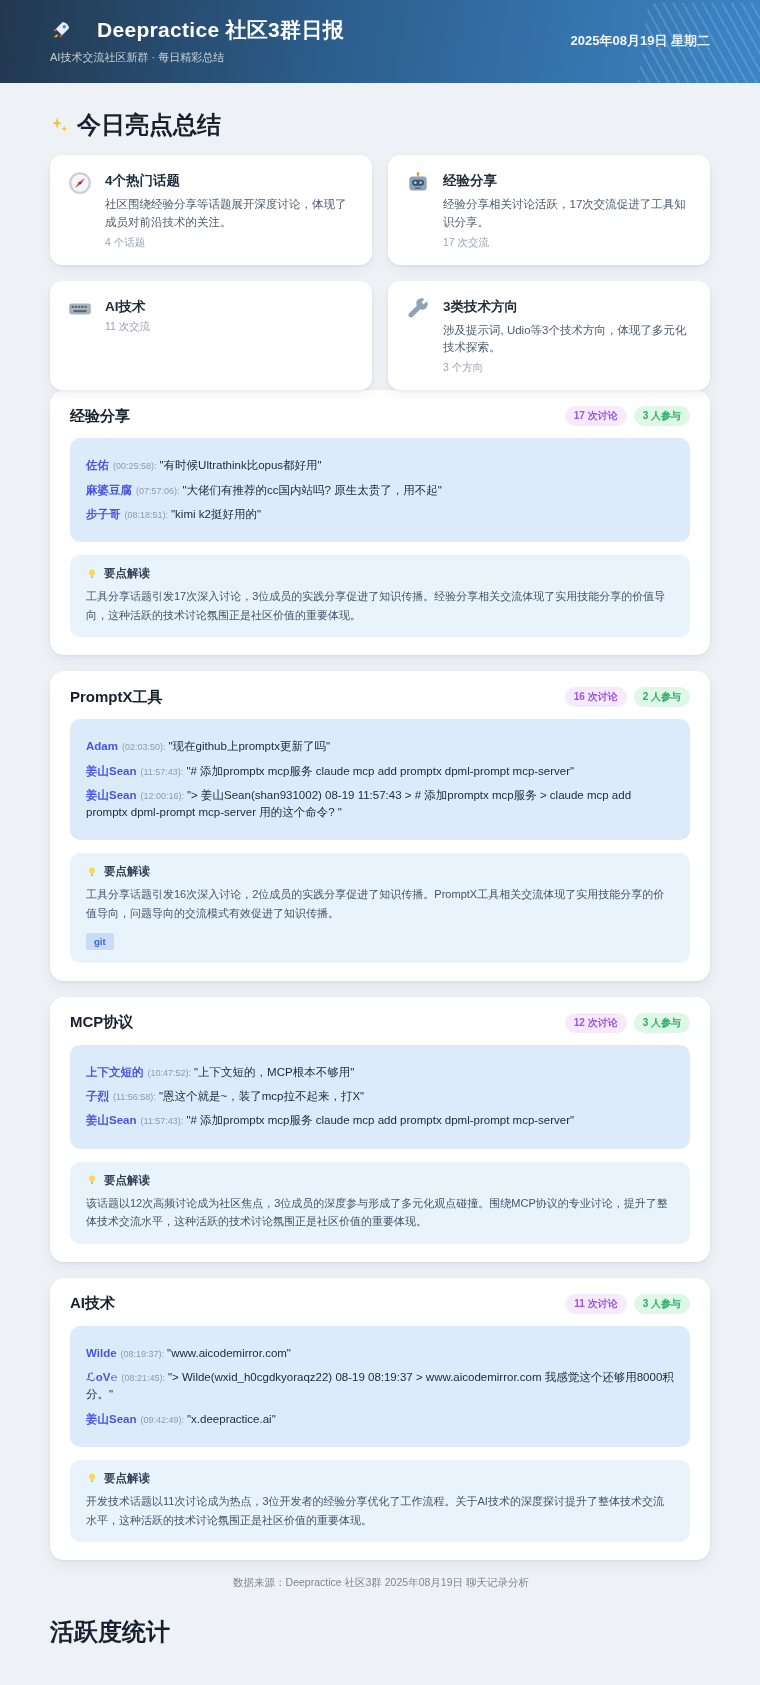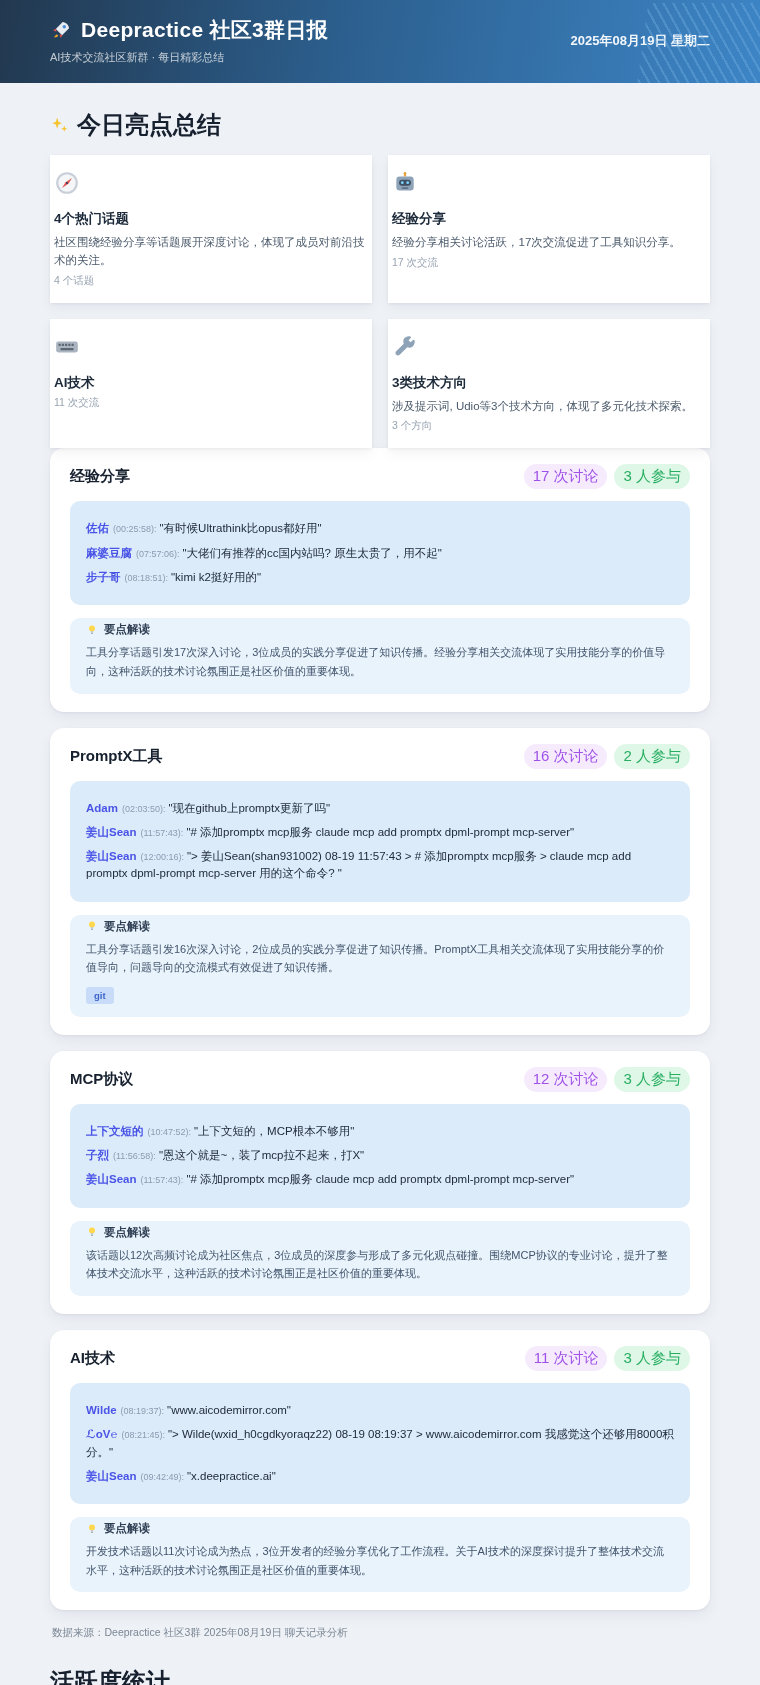--- a/index.html
+++ b/index.html
@@ -4,56 +4,56 @@
 <style>
   * { margin:0; padding:0; box-sizing:border-box; }
   body { width:760px; background:#eef1f6; font-family:"Liberation Sans","DejaVu Sans",sans-serif; color:#1c2a3a; }
   .container { width:660px; margin:0 auto; }
 
   
   .header { background:linear-gradient(100deg,#22384f 0%,#2c5f8e 45%,#3d85c6 100%); position:relative; overflow:hidden; padding:16px 0 18px; }
   .header::after { content:""; position:absolute; right:-30px; bottom:-40px; width:150px; height:120px;
     background:repeating-linear-gradient(55deg, rgba(120,180,230,.35) 0 2px, transparent 2px 8px); transform:skewX(-8deg); }
   .header-inner { display:flex; align-items:center; justify-content:space-between; }
-  .title-row { display:flex; align-items:center; gap:9px; }
+  .title-row { display:flex; align-items:center; gap:25px; }
   .page-title { font-size:21px; font-weight:bold; color:#fff; letter-spacing:.3px; }
   .subtitle { font-size:11px; color:rgba(255,255,255,.72); margin-top:6px; }
   .header-date { font-size:13px; font-weight:bold; color:#f2f7fc; }
 
   
   .section-heading { display:flex; align-items:center; gap:8px; font-size:24px; font-weight:bold; color:#16202e; margin:26px 0 14px; }
   .icon { display:inline-flex; flex:none; }
   .icon svg { display:block; }
 
   
   .highlight-grid { display:grid; grid-template-columns:1fr 1fr; gap:16px; }
-  .highlight-card { background:#fff; border-radius:0; padding:15px 4px; display:flex; gap:12px;
-    box-shadow:0 1px 3px rgba(15,23,42,.06), 0 5px 12px rgba(15,23,42,.05);flex-direction:column; }
+  .highlight-card { background:#fff; border-radius:12px; padding:15px 17px; display:flex; gap:12px;
+    box-shadow:0 1px 3px rgba(15,23,42,.06), 0 5px 12px rgba(15,23,42,.05); }
   .hc-title { font-size:13.5px; font-weight:bold; color:#1c2a3a; margin-top:2px; }
   .hc-desc { font-size:11.5px; color:#4b5a6b; line-height:1.55; margin-top:6px; }
   .hc-meta { font-size:10.5px; color:#97a3b1; margin-top:4px; }
 
   
   .topic-card { background:#fff; border-radius:14px; padding:16px 20px 18px; margin-bottom:16px;
     box-shadow:0 1px 3px rgba(15,23,42,.06), 0 6px 14px rgba(15,23,42,.05); }
   .topic-head { display:flex; align-items:center; justify-content:space-between; }
   .topic-name { font-size:15px; font-weight:bold; color:#16202e; }
   .badges { display:flex; gap:7px; }
-  .badge { font-size:15px; font-weight:normal; padding:3px 9px; border-radius:999px; white-space:nowrap; }
+  .badge { font-size:10px; font-weight:bold; padding:3px 9px; border-radius:999px; white-space:nowrap; }
   .badge-purple { background:#f5ebfd; color:#a052e8; }
   .badge-green { background:#def7e7; color:#27ae60; }
   .msg-box { background:#dcebfa; border-radius:10px; padding:12px 16px; margin-top:12px; }
   .msg { font-size:11.5px; line-height:1.5; margin:7px 0; color:#202c3c; }
   .msg-user { font-weight:bold; color:#4954e6; }
   .msg-time { font-size:9px; color:#8b9bb0; margin:0 3px 0 4px; }
-  .insight-box { background:#e9f3fc; border-radius:10px; padding:4px 16px 13px; margin-top:13px; }
+  .insight-box { background:#e9f3fc; border-radius:10px; padding:11px 16px 13px; margin-top:13px; }
   .insight-title { display:flex; align-items:center; gap:6px; font-size:11.5px; font-weight:bold; color:#2f3e53; }
   .insight-text { font-size:11px; color:#41546b; line-height:1.7; margin-top:6px; }
   .tag { display:inline-block; background:#c8dbf8; color:#3f66cc; font-size:9.5px; font-weight:bold; padding:3px 8px; border-radius:3px; margin-top:10px; }
-  .source-note { font-size:10.5px; color:#7b8794; margin:4px 0 0 2px; }
+  .source-note { font-size:10.5px; color:#7b8794; margin:4px 0 0 2px;text-align:center; }
 
   .main { padding-bottom:4px; }
 </style>
 </head>
 <body>
 
 <header class="header">
   <div class="container header-inner">
     <div>
       <div class="title-row">

